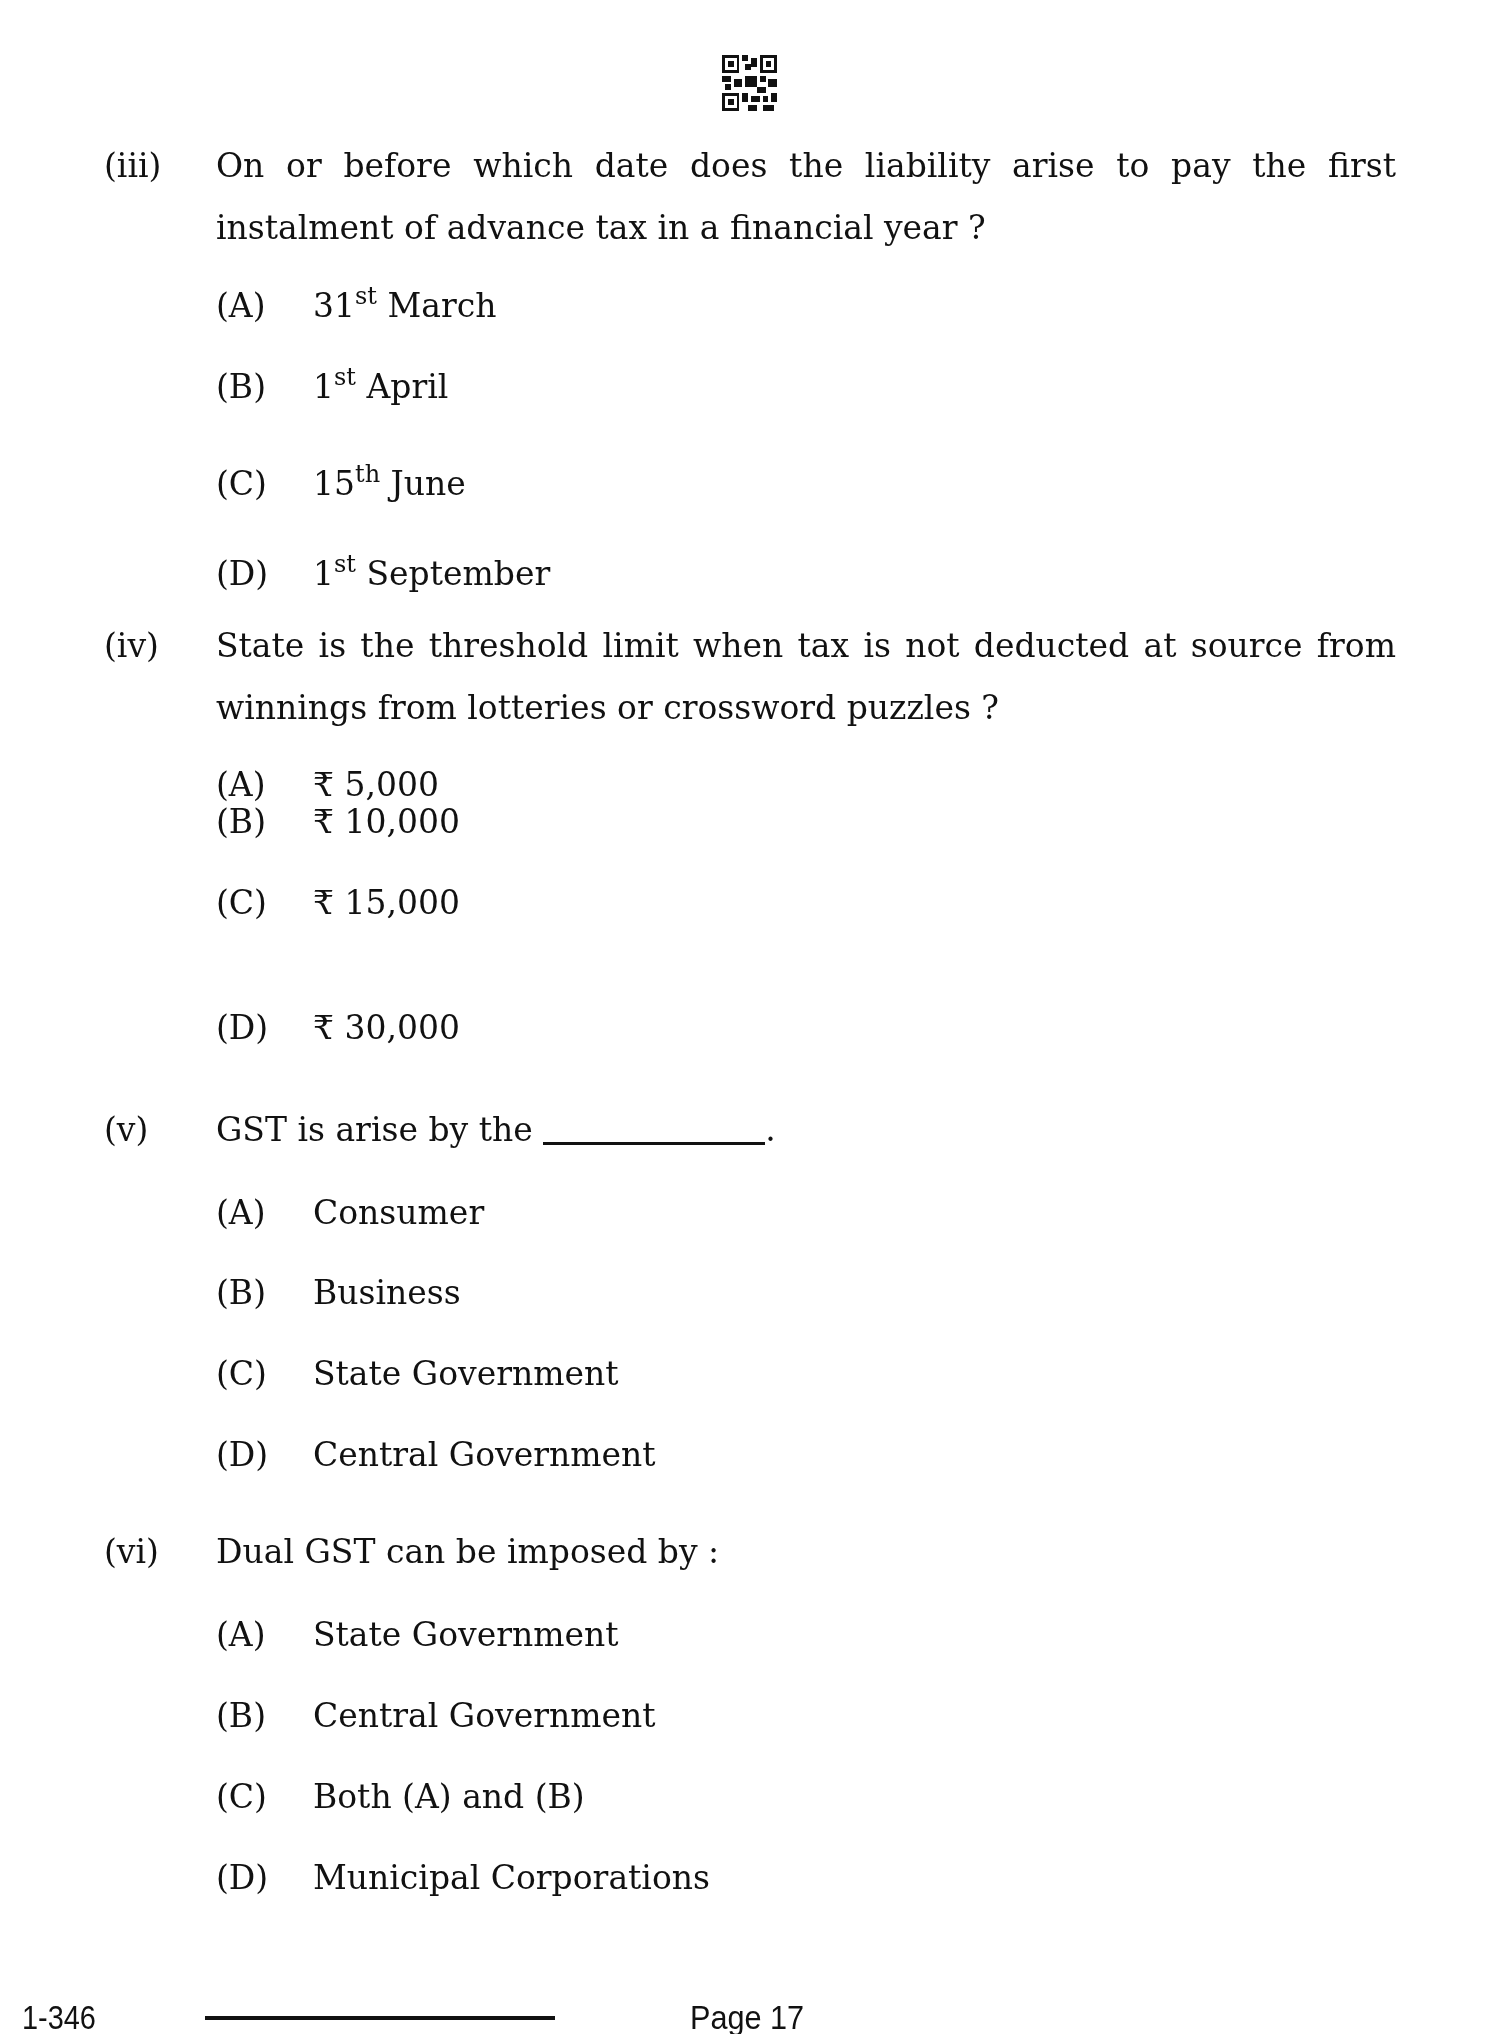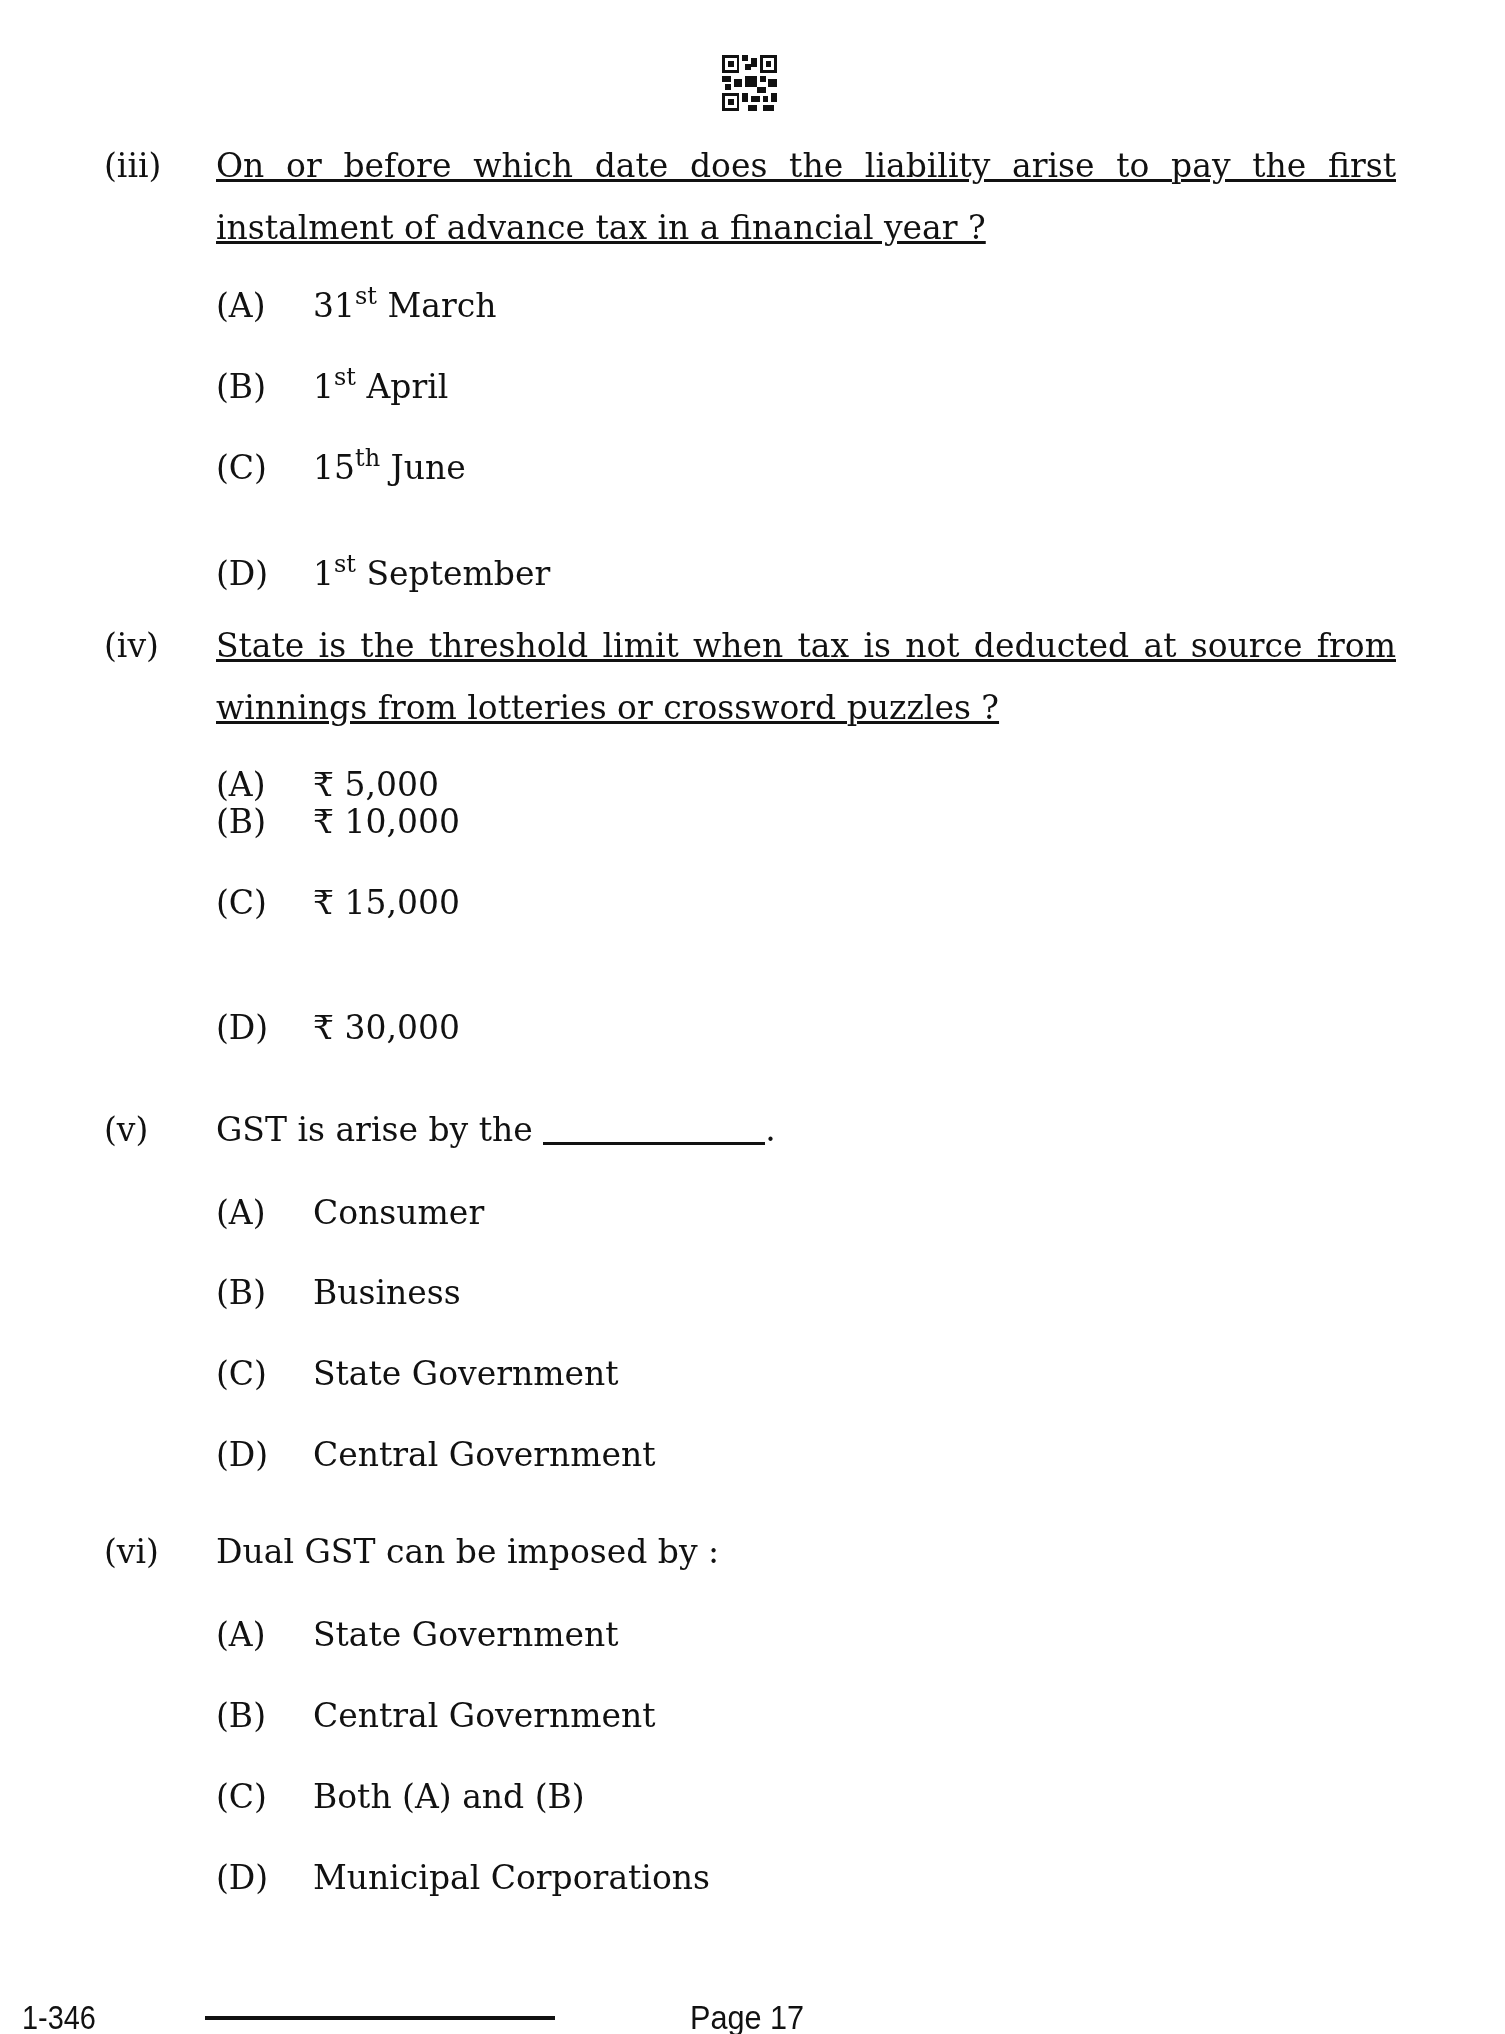--- a/index.html
+++ b/index.html
@@ -1,21 +1,21 @@
 <!DOCTYPE html>
 <html><head>
 <meta charset="utf-8">
 <style>
   html, body { margin: 0; padding: 0; background: #ffffff; }
   body { width: 1505px; height: 2034px; position: relative; overflow: hidden;
          font-family: "DejaVu Serif", serif; color: #111; }
   .qr { position: absolute; left: 722px; top: 55px; width: 58px; height: 56px; }
   .q-num { position: absolute; left: 104px; font-size: 33px; line-height: 40px; text-align: center; }
   .q-text { position: absolute; left: 216px; width: 1180px; font-size: 33px;
-            line-height: 62px; text-align: justify; text-align-last: left; text-decoration: underline; }
+            line-height: 62px; text-align: justify; text-align-last: left; }
   .opt { position: absolute; left: 216px; font-size: 33px; line-height: 40px; white-space: nowrap; }
   .opt .lbl { display: inline-block; width: 97px; }
   .opt sup { font-size: 24px; vertical-align: 13px; line-height: 0; }
   .blank { display: inline-block; width: 222px; border-bottom: 3px solid #111; height: 30px; vertical-align: -4px; }
   .footer-code { position: absolute; left: 22px; top: 1998px; font-family: "Liberation Sans", sans-serif;
                  font-size: 34px; transform: scaleX(0.85); transform-origin: left; }
   .footer-rule { position: absolute; left: 205px; top: 2016px; width: 350px; height: 4px; background: #111; }
   .footer-page { position: absolute; left: 690px; top: 1998px; font-family: "Liberation Sans", sans-serif;
                  font-size: 34px; transform: scaleX(0.9); transform-origin: left; }
 </style>
@@ -52,21 +52,21 @@
 </svg>
 
 <div class="q-num" style="top:146px">(iii)</div>
 <div class="q-text" style="top:135px">On or before which date does the liability arise to pay the first instalment of advance tax in a financial year ?</div>
 <div class="opt" style="top:286px">
   <span class="lbl">(A)</span><span>31</span><sup>st</sup><span> March</span>
 </div>
 <div class="opt" style="top:367px">
   <span class="lbl">(B)</span><span>1</span><sup>st</sup><span> April</span>
 </div>
-<div class="opt" style="top:448px">
+<div class="opt" style="top:464px">
   <span class="lbl">(C)</span><span>15</span><sup>th</sup><span> June</span>
 </div>
 <div class="opt" style="top:554px">
   <span class="lbl">(D)</span><span>1</span><sup>st</sup><span> September</span>
 </div>
 
 <div class="q-num" style="top:626px">(iv)</div>
 <div class="q-text" style="top:615px">State is the threshold limit when tax is not deducted at source from winnings from lotteries or crossword puzzles ?</div>
 <div class="opt" style="top:765px">
   <span class="lbl">(A)</span><span>₹  5,000</span>

